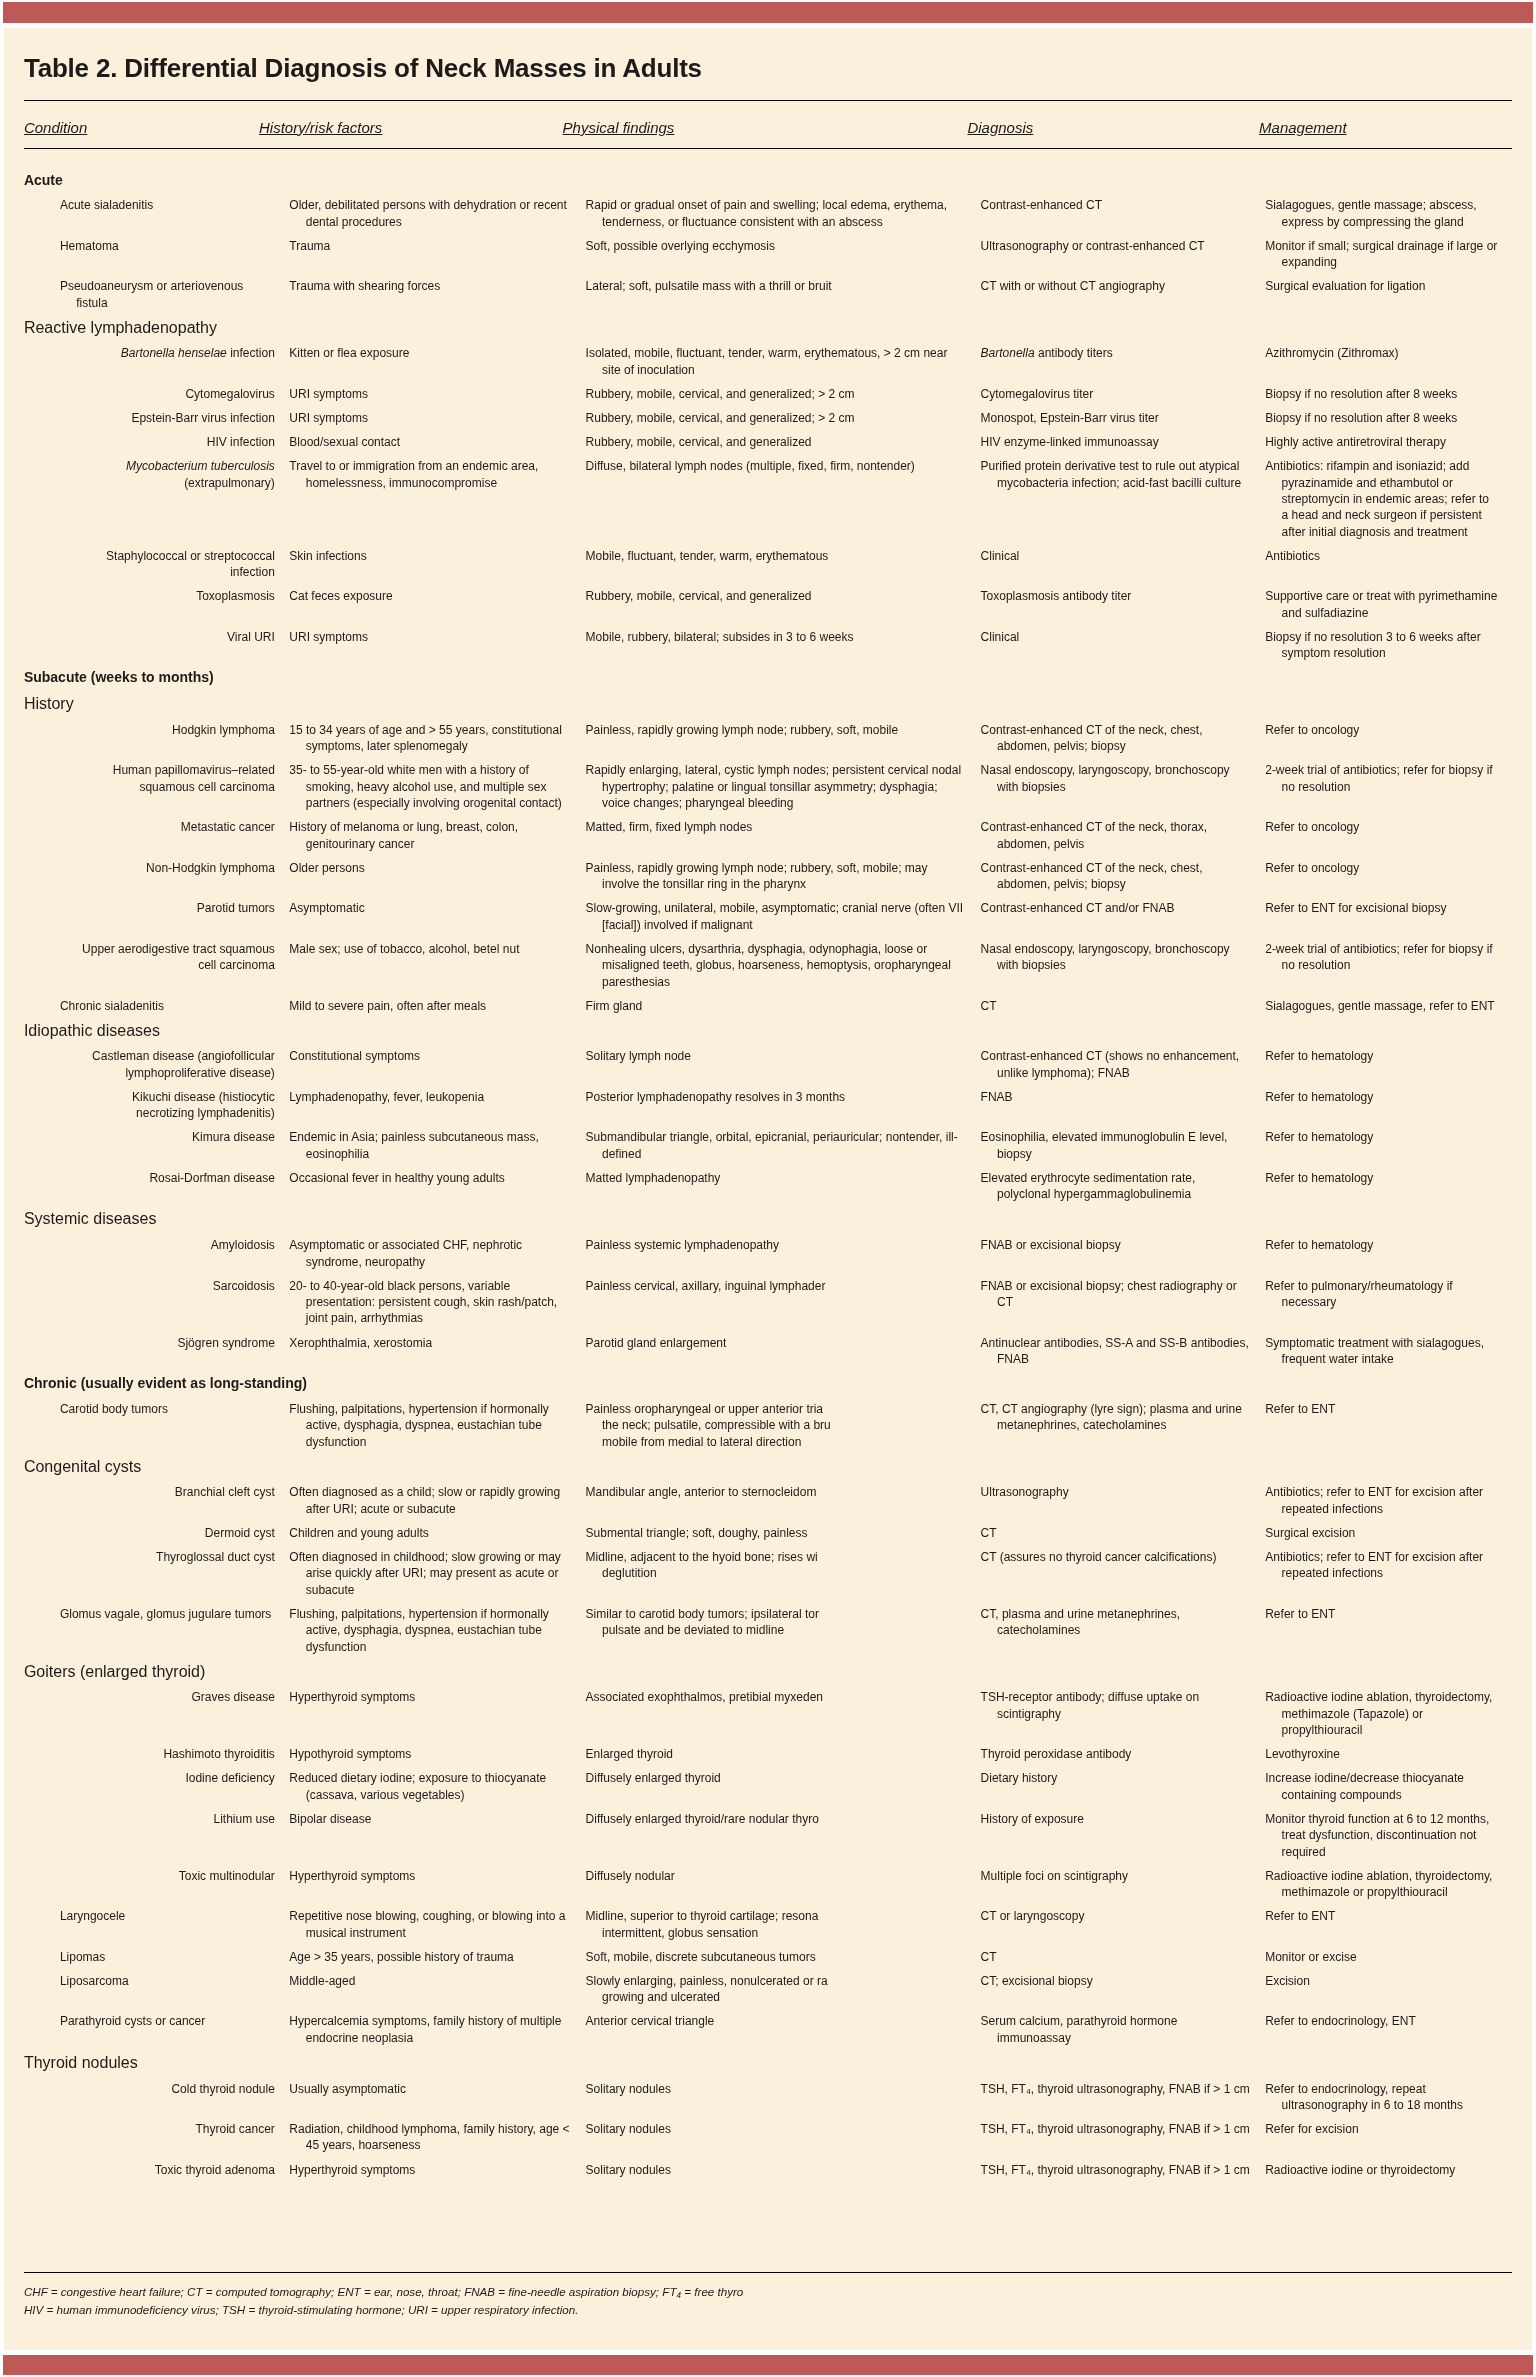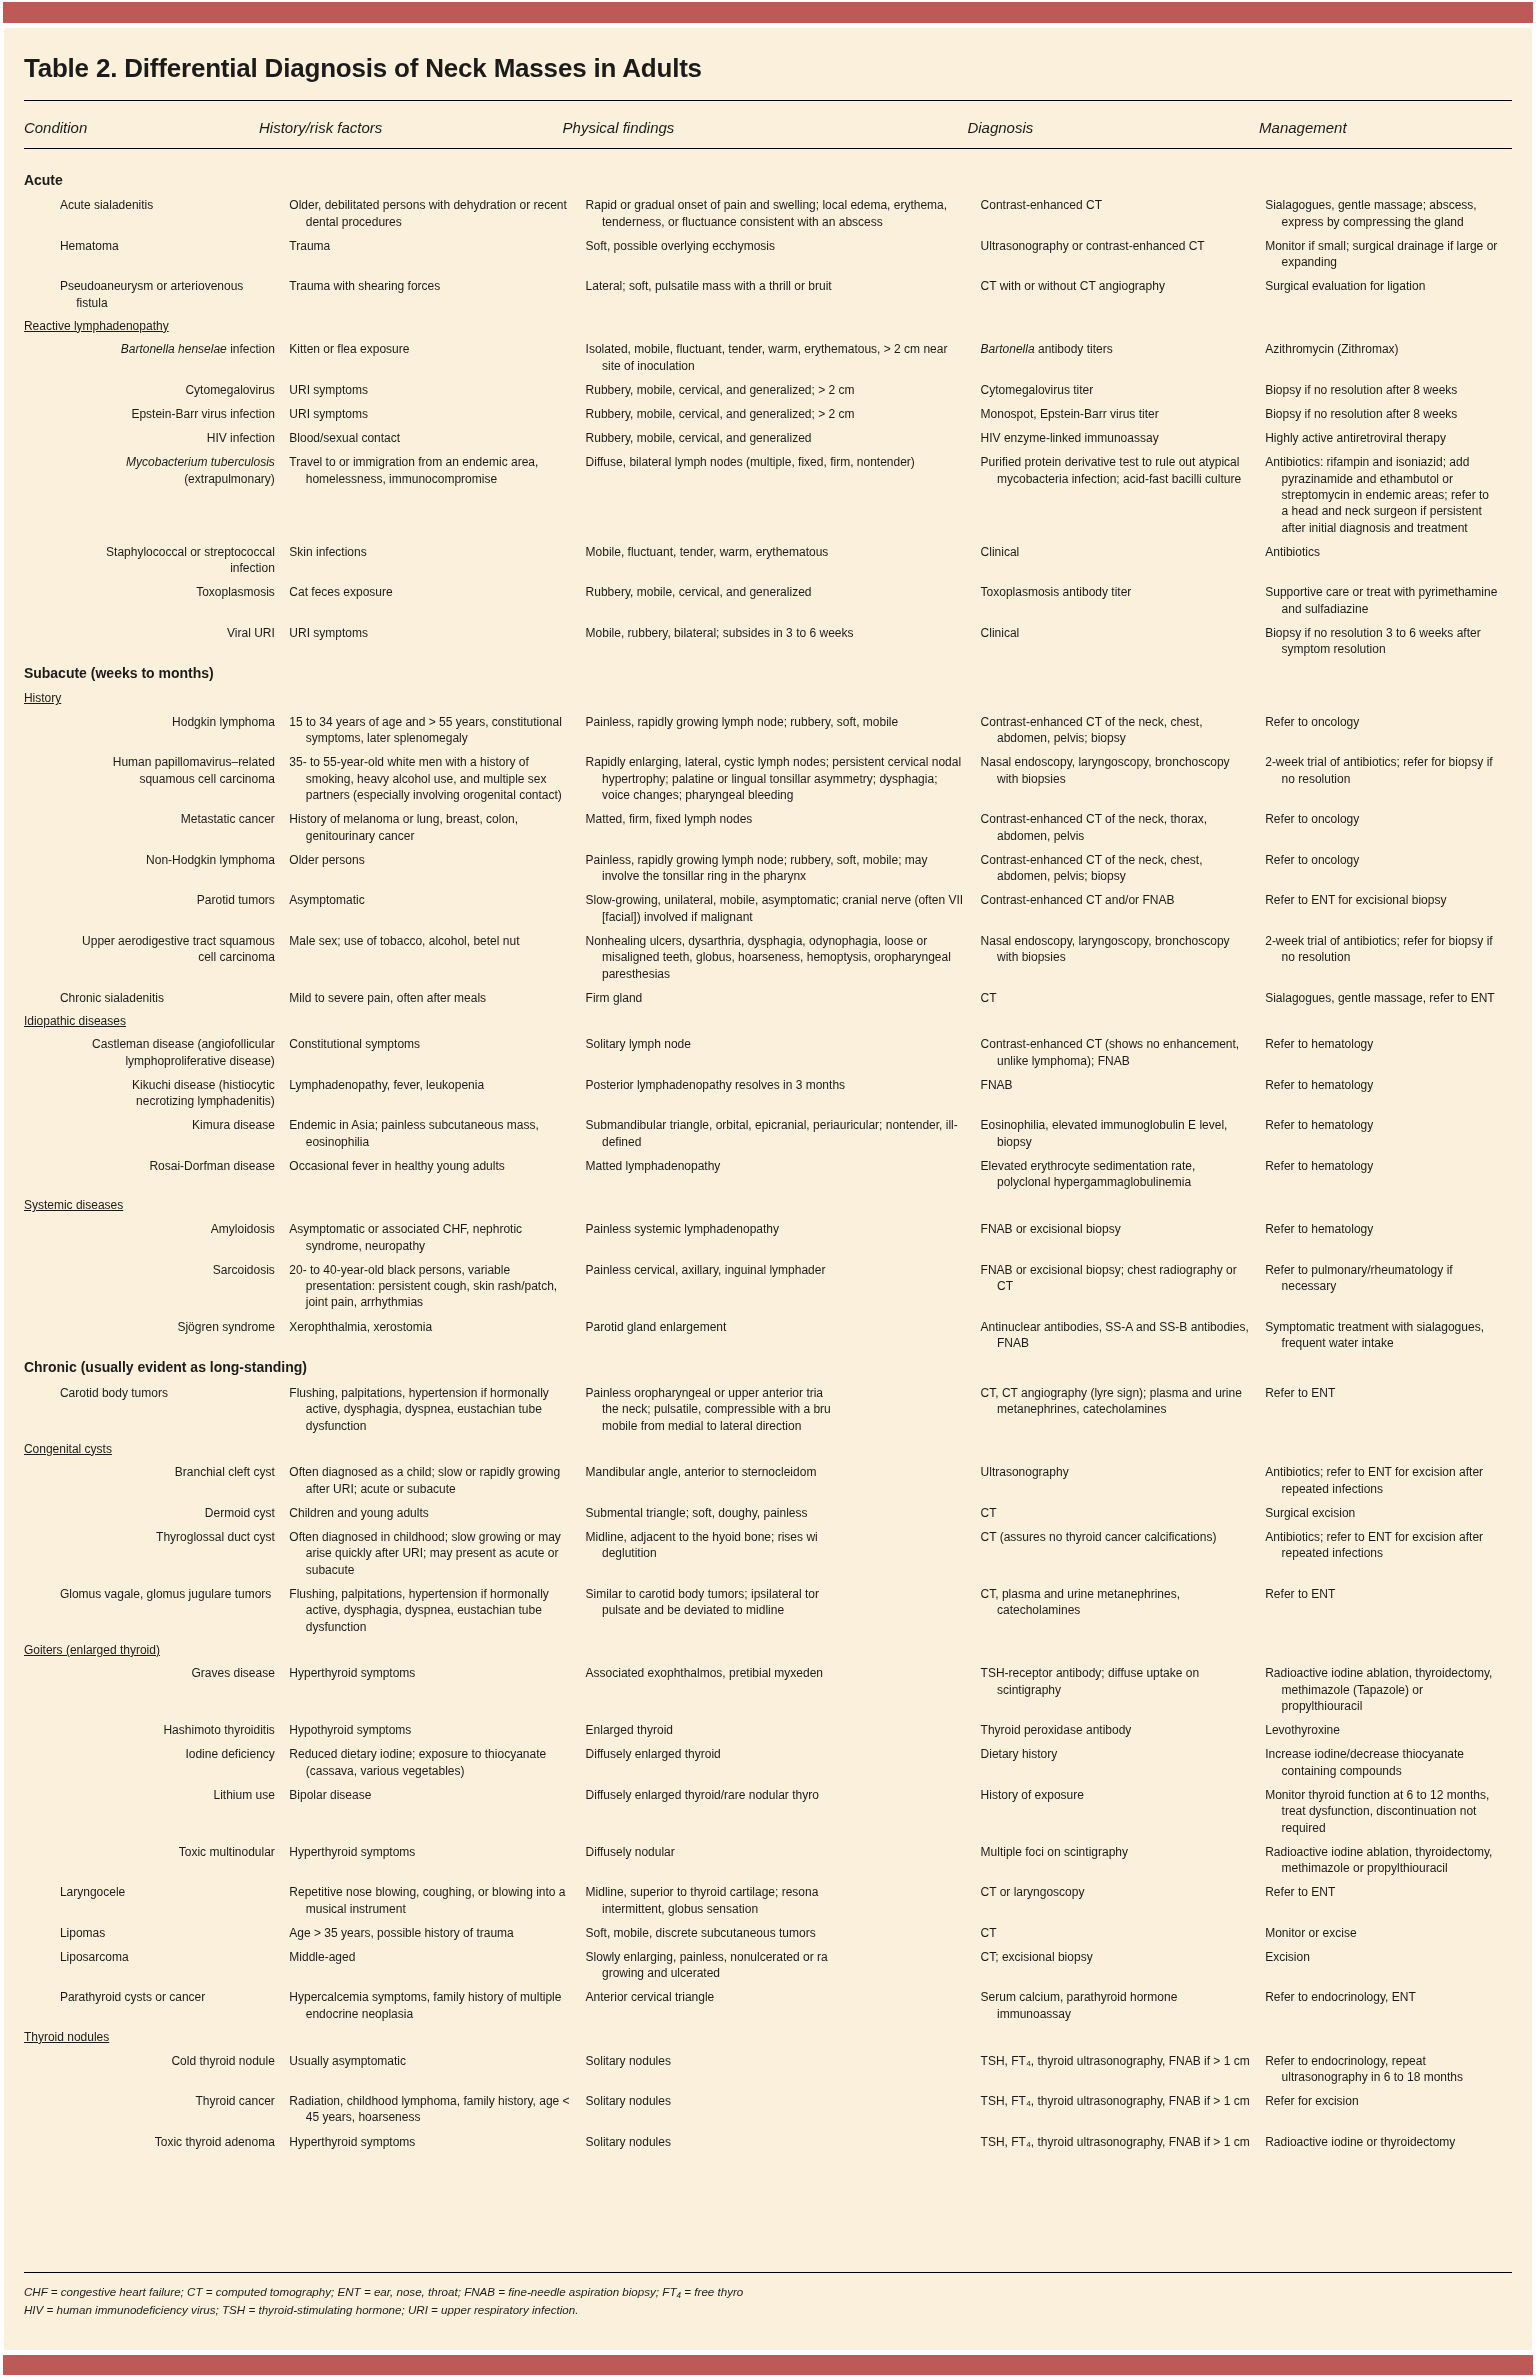--- a/index.html
+++ b/index.html
@@ -34,40 +34,39 @@
     font-size:26px;
     font-weight:700;
     letter-spacing:-0.2px;
   }
   .rule{border-top:1.9px solid #000;}
   .rule.r1{margin-top:16.4px;}
   .grid{
     display:grid;
     grid-template-columns:15.8% 20.4% 27.2% 19.6% 17%;
   }
-  .colrow{padding:17.4px 0 12.6px 0;}
+  .colrow{padding:17.4px 0 12.6px 0;text-decoration:underline;}
   .col-h{
     font-style:italic;
     font-size:15px;
     padding-right:13.5px;
   }
   .tbody{
     flex:1 1 auto;
     overflow:hidden;
     padding-top:14.5px;
   }
   .section-h{
     font-size:14px;
     font-weight:700;
     margin:7.7px 0 9.7px 0;
   }
   .subhead{
-    font-size:12px;
+    font-size:16px;
     margin:1.9px 0 8.7px 0;
-    text-decoration:underline;
   }
   .row{margin-bottom:7.7px;margin-left:36px;}
   .cell{
     font-size:12px;
     line-height:16.4px;
     padding-right:14.5px;
     white-space:pre-line;
     padding-left:16.4px;
     text-indent:-16.4px;
   }

